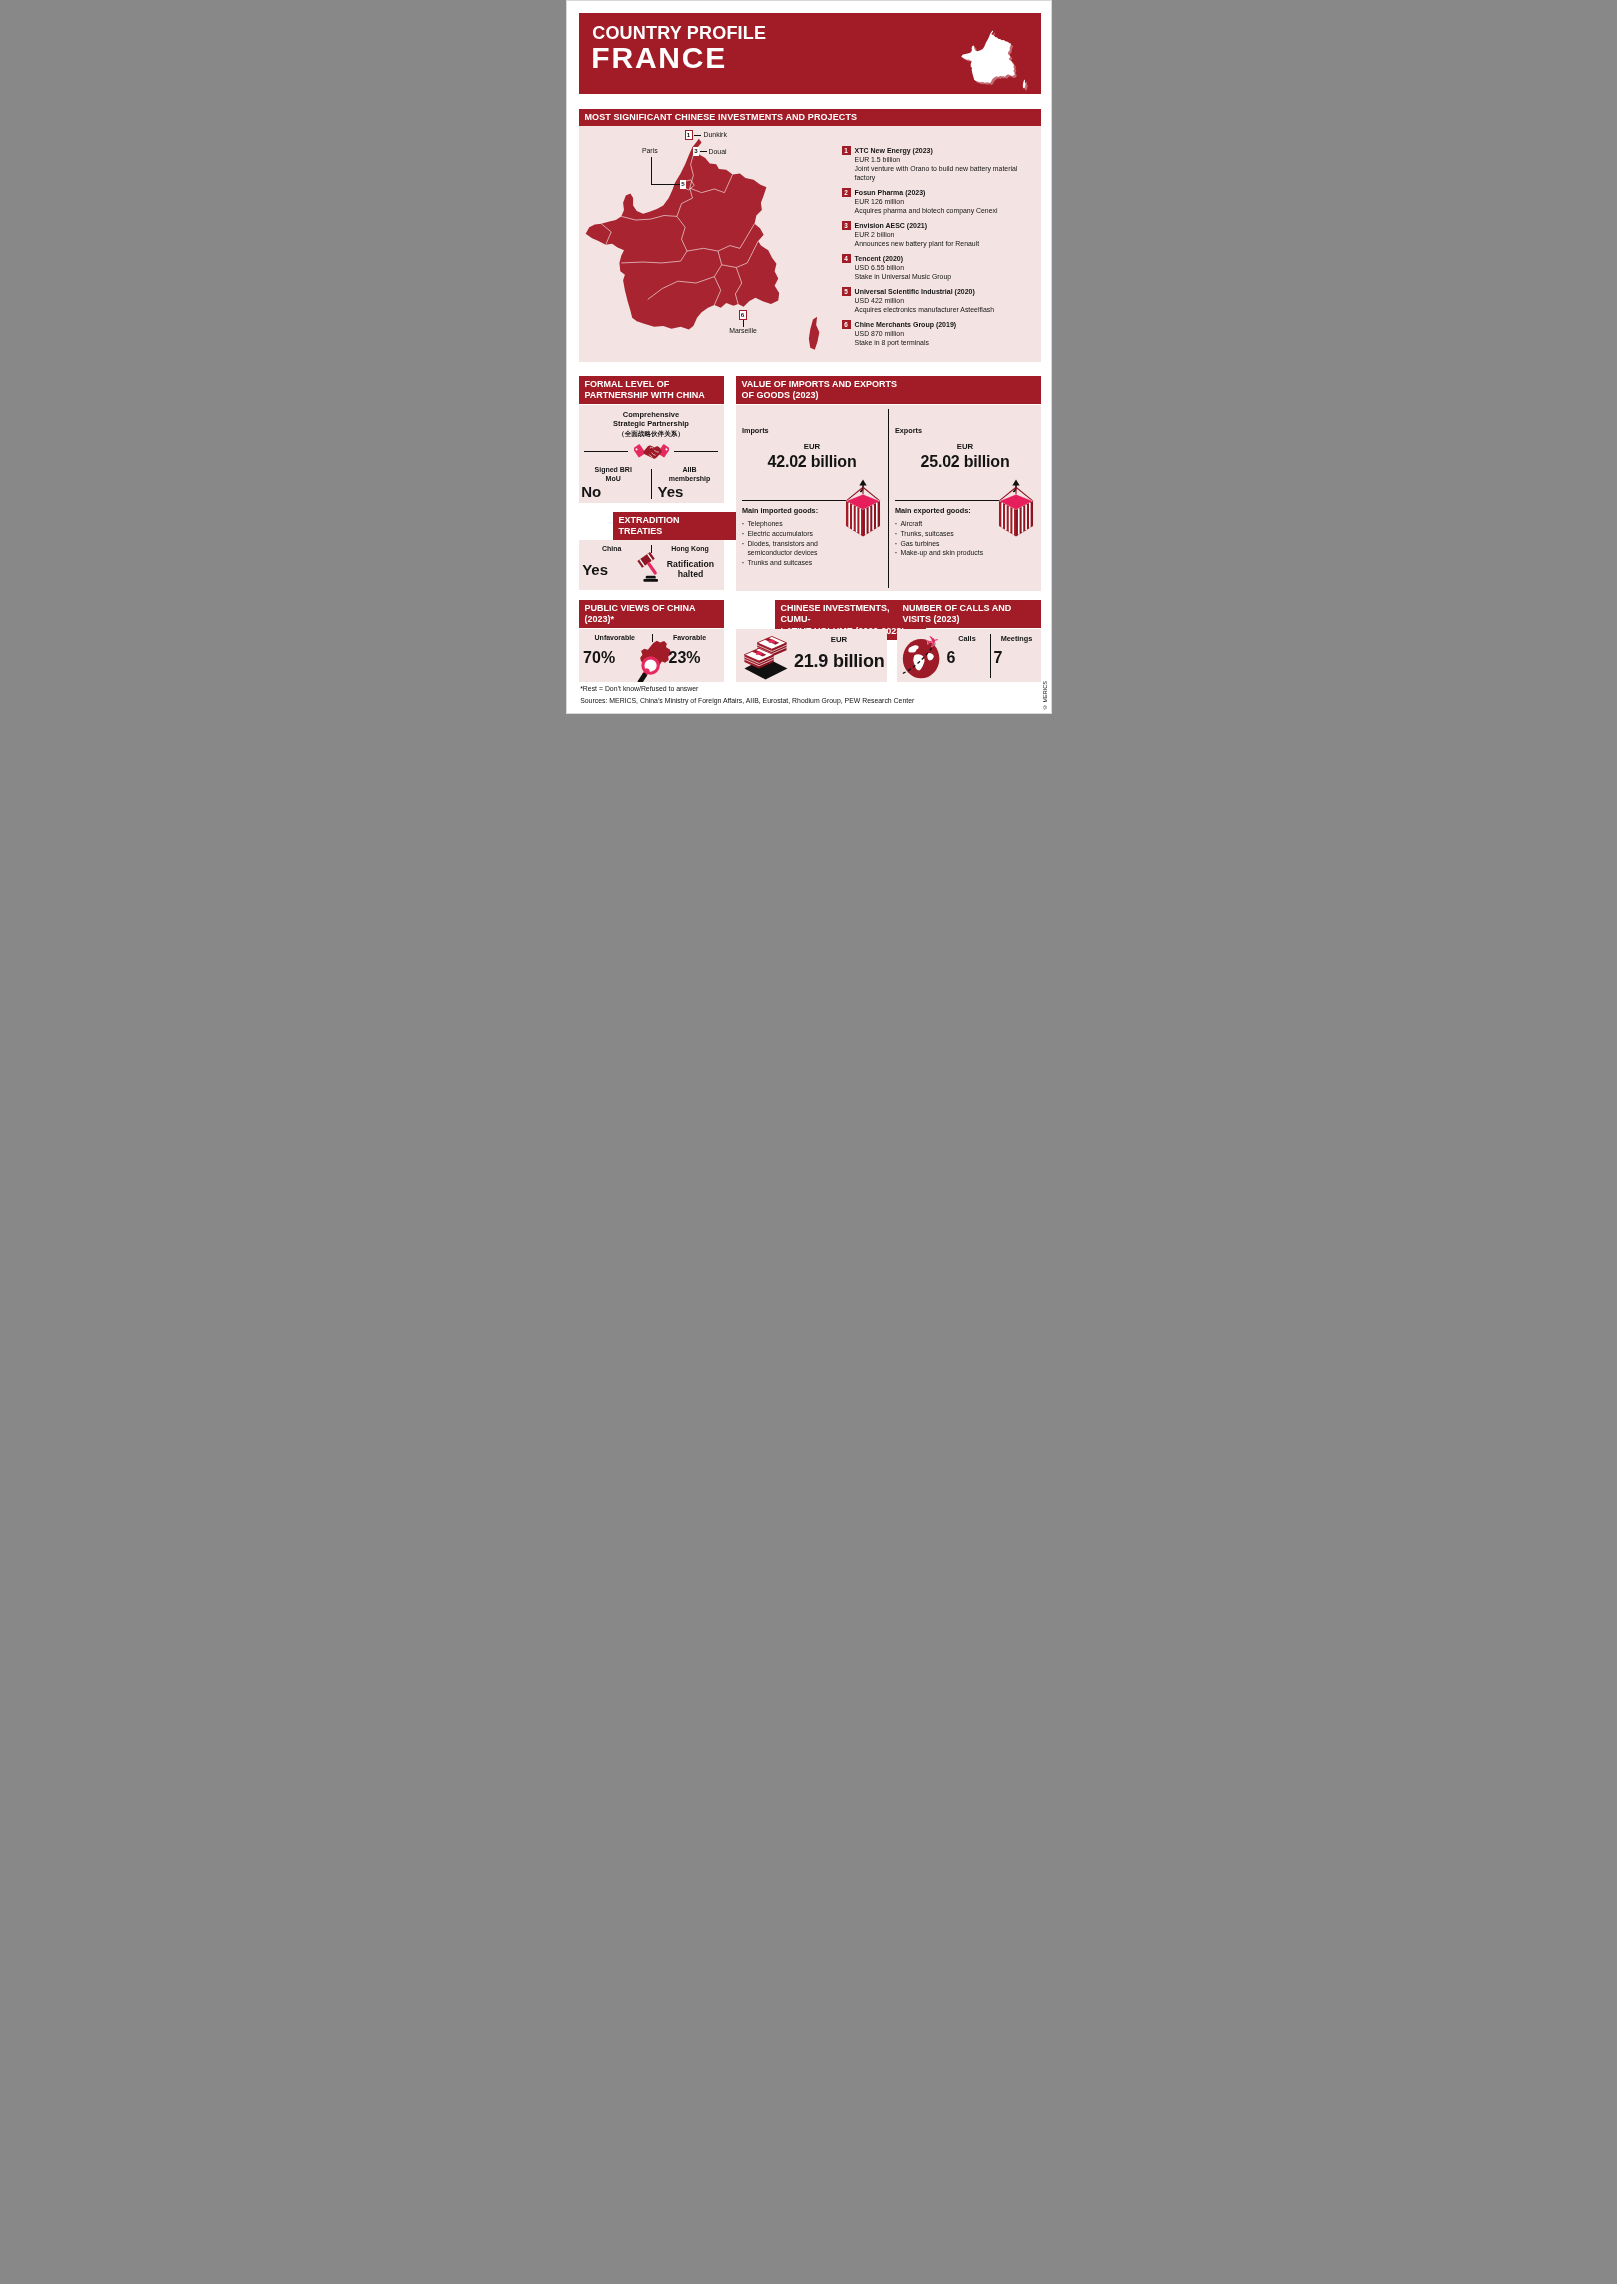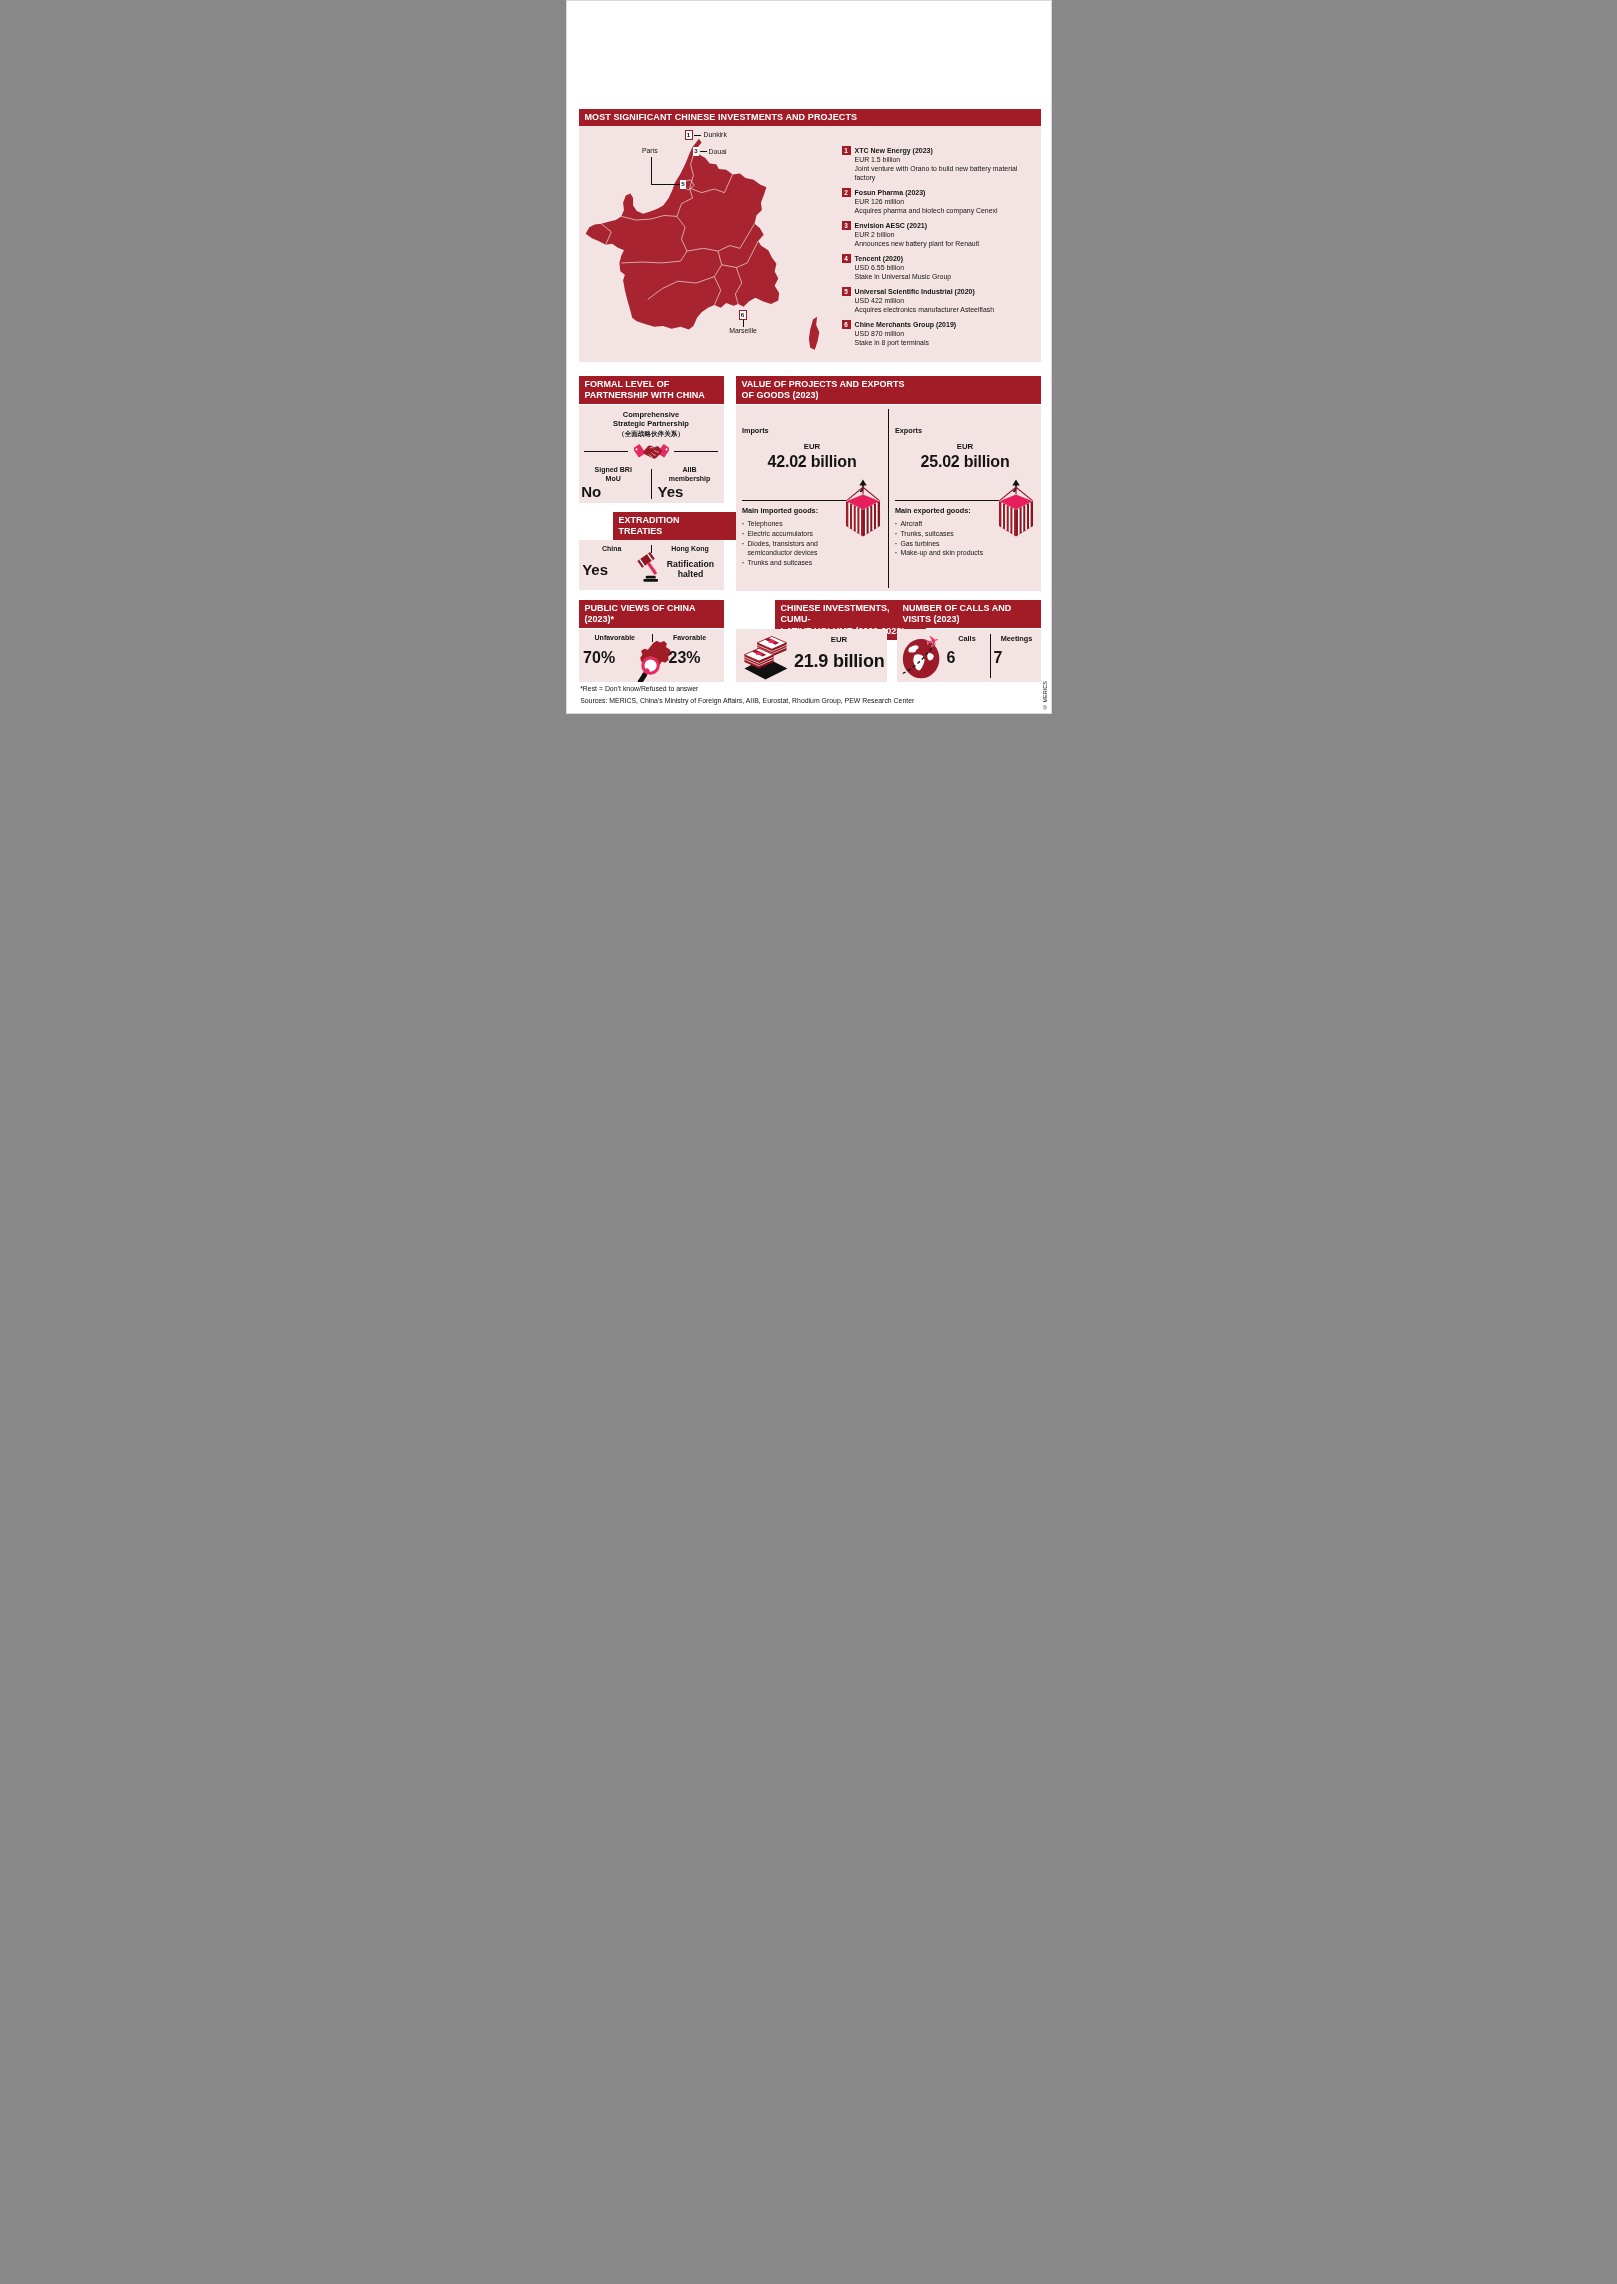--- a/index.html
+++ b/index.html
@@ -95,20 +95,30 @@
         L404,238 L392,252 L398,262 L414,272 L422,288 L432,302 L428,318 L436,334 L428,350 L438,366 L436,382 L420,390
         L402,384 L386,376 L372,384 L360,396 L348,390 L338,394 L322,388 L310,398 L296,392 L282,398 L268,408 L258,420
         L250,438 L240,446 L222,440 L202,444 L184,438 L164,440 L144,434 L126,428 L116,420 L112,404 L106,384 L100,360
         L96,338 L100,326 L90,318 L88,300 L92,284 L98,272 L84,266 L72,258 L58,260 L42,252 L28,246 L14,236 L22,222
         L34,216 L48,214 L64,210 L80,206 L92,198 L98,184 L96,168 L102,152 L112,148 L118,158 L118,174 L126,186 L140,192
         L154,188 L170,182 L184,174 L196,158 L204,140 L210,124 L222,104 L232,84 L240,64 L248,46 L256,36 Z"></path>
       <path id="corsica-shape" d="M512,424 L521,418 L519,436 L526,452 L522,472 L516,490 L506,486 L503,466 L506,446 Z"></path>
     </defs>
   </svg>
 
+  <header class="abs hero">
+    <div class="kicker">COUNTRY PROFILE</div>
+    <div class="hero-title">FRANCE</div>
+    <svg class="fr3d" width="69" height="65" viewBox="0 0 540 517">
+      <use href="#fr-shape" transform="translate(16,15)" fill="#c56b72"></use>
+      <use href="#corsica-shape" transform="translate(16,15)" fill="#c56b72"></use>
+      <use href="#fr-shape" fill="#ffffff"></use>
+      <use href="#corsica-shape" fill="#ffffff"></use>
+    </svg>
+  </header>
 
   <div class="abs bar">MOST SIGNIFICANT CHINESE INVESTMENTS AND PROJECTS</div>
 
   <section class="abs map-panel">
     <svg class="map-svg" width="247" height="236" viewBox="0 0 540 517">
       <use href="#fr-shape" fill="#a72430"></use>
       <use href="#corsica-shape" fill="#a72430"></use>
       <g stroke="#ffffff" stroke-width="1.4" fill="none" opacity="0.92" stroke-linejoin="round">
         <path d="M252,56 L244,84 L250,108 L242,136 L248,158 L224,170 L214,198"></path>
         <path d="M92,198 L124,206 L156,204 L186,196 L214,198"></path>
@@ -249,21 +259,21 @@
         <rect x="28" y="8" width="3" height="18" fill="#fff"></rect>
       </g>
       <line x1="26" y1="26" x2="40" y2="46" stroke="#e62a5f" stroke-width="7" stroke-linecap="round"></line>
       <path d="M22 52 h16 a3 3 0 0 1 3 3 v3 h-22 v-3 a3 3 0 0 1 3 -3 z" fill="#111"></path>
       <rect x="14" y="59" width="32" height="6" rx="2" fill="#111"></rect>
     </svg>
     <div class="abs" style="left:82px;top:19px;width:60px;text-align:center;font-weight:700;font-size:8.7px;line-height:10px;">Ratification halted</div>
   </div>
 
   <div class="abs sec-h trade-h">
-    <span style="display:block">VALUE OF PROJECTS AND EXPORTS</span>
+    <span style="display:block">VALUE OF IMPORTS AND EXPORTS</span>
     <span style="display:block">OF GOODS (2023)</span>
   </div>
   <div class="abs sec-b trade-b">
     <div class="tcol" style="left:0;">
       <div class="tc-label">Imports</div>
       <div class="tc-cur">EUR</div>
       <div class="tc-big">42.02 billion</div>
       <div class="tc-rule"></div>
       <div class="tc-goods-label">Main imported goods:</div>
       <ul class="tc-goods">

